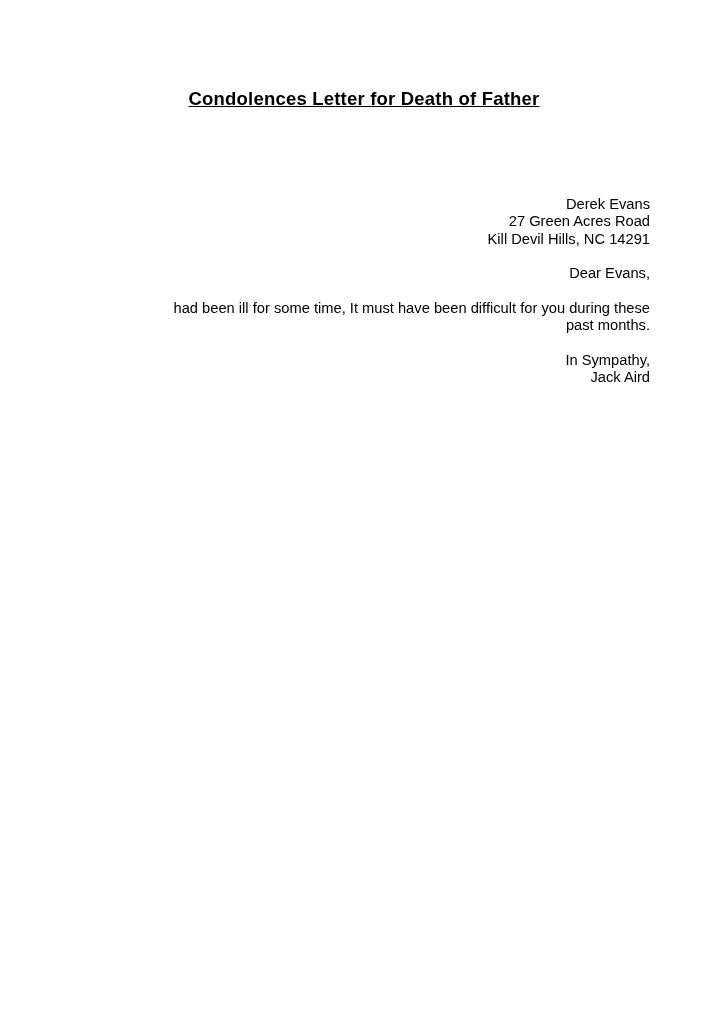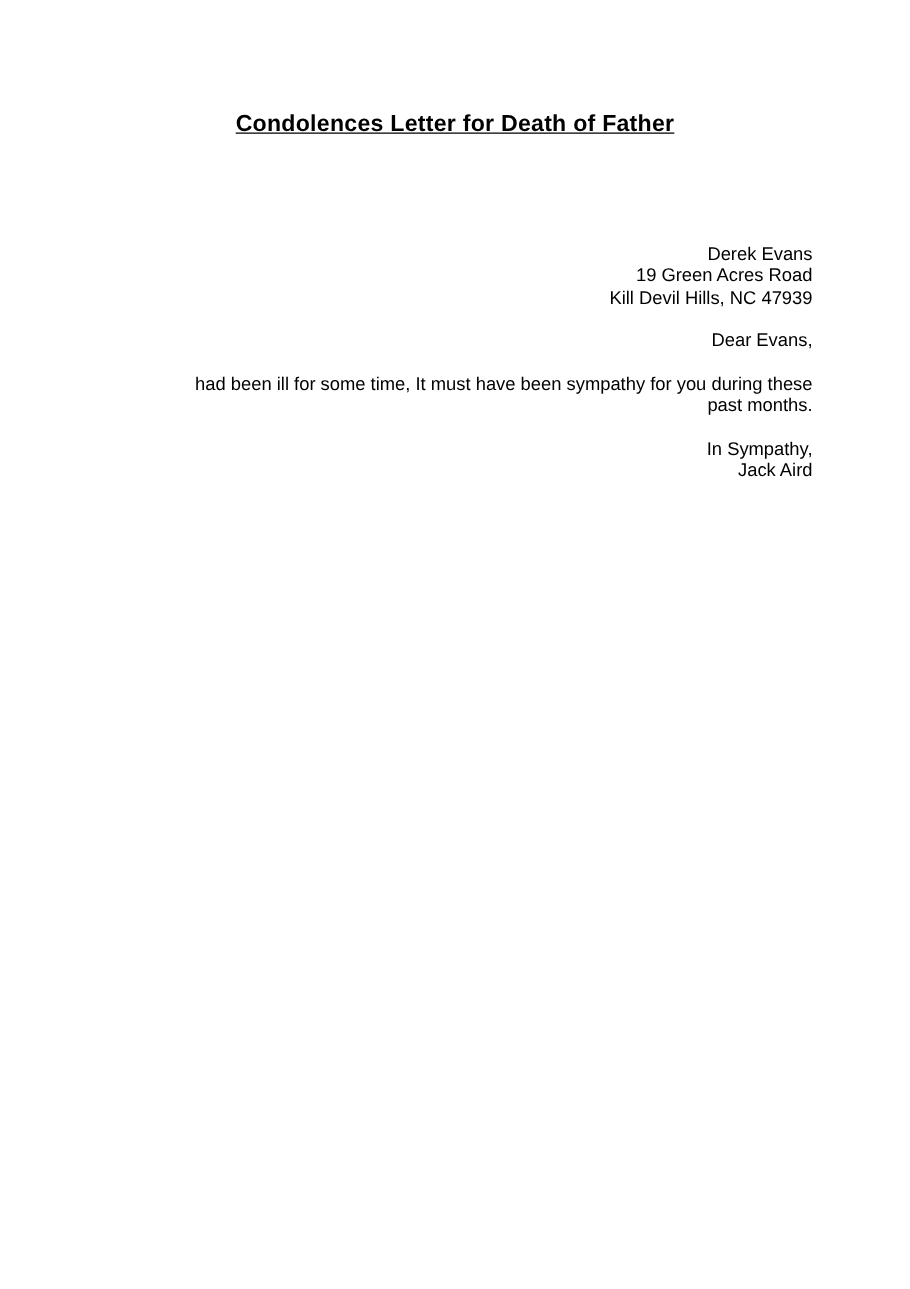--- a/index.html
+++ b/index.html
@@ -52,31 +52,31 @@
 <body>
 
 <div class="page" style="background: rgb(255, 255, 255); color: rgb(0, 0, 0);">
 
   <h1 class="title">Condolences Letter for Death of Father</h1>
 
   <div class="letter-body">
 
     <div class="block">
       <div class="line">Derek Evans</div>
-      <div class="line">19 Green Acres Road</div>
-      <div class="line">Kill Devil Hills, NC 47939</div>
+      <div class="line">27 Green Acres Road</div>
+      <div class="line">Kill Devil Hills, NC 14291</div>
     </div>
 
 
     <div class="block">
       <div class="line">Dear Evans,</div>
     </div>
 
     <div class="block">
-        <div class="line">had been ill for some time, It must have been sympathy for you during these</div>
+        <div class="line">had been ill for some time, It must have been difficult for you during these</div>
         <div class="line">past months.</div>
       </div>
 
 
     <div class="block">
       <div class="line">In Sympathy,</div>
       <div class="line">Jack Aird</div>
     </div>
 
   </div>

